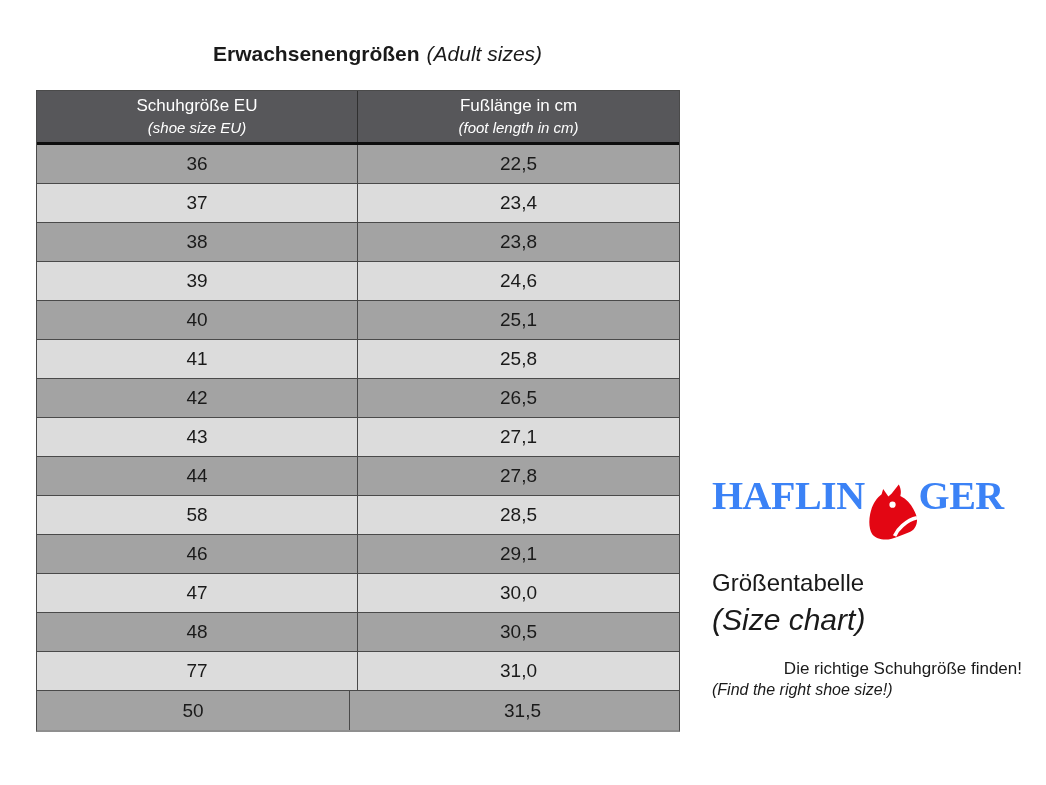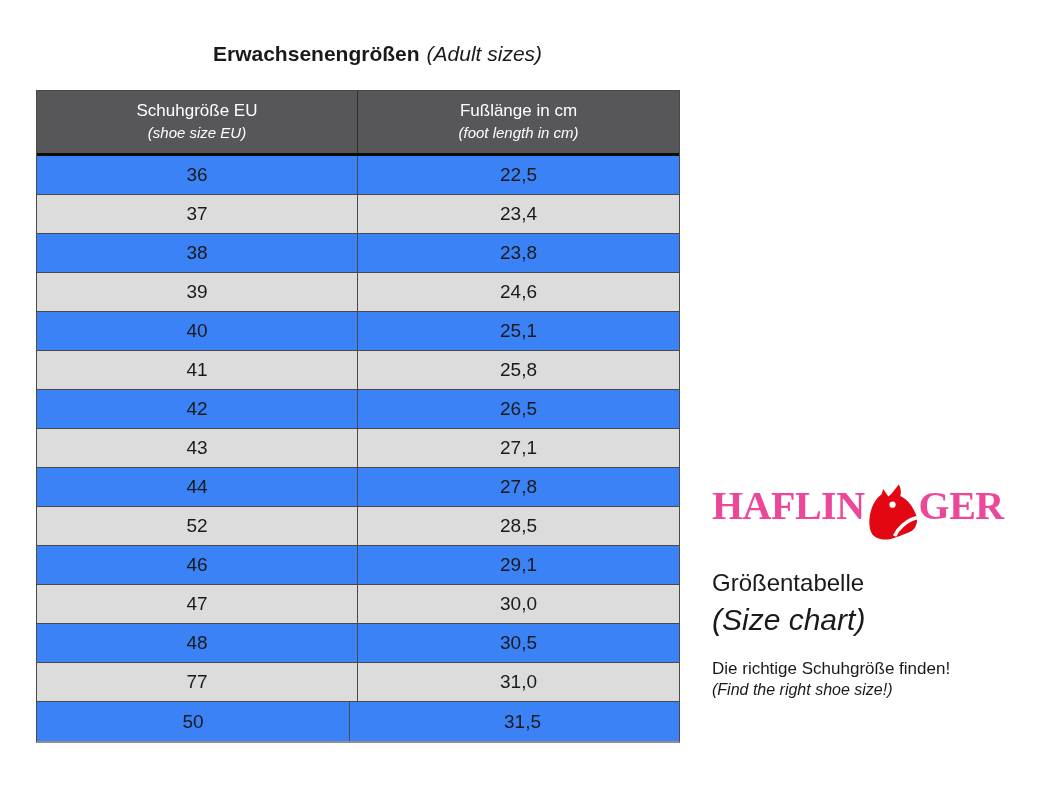--- a/index.html
+++ b/index.html
@@ -33,41 +33,41 @@
   .size-table{
     position:absolute;
     left:36px; top:90px;
     width:644px;
     border:1px solid var(--border);
     border-bottom:2px solid #8f8f8f;
     background:#fff;
   }
   .table-header{
     display:flex;
-    height:65px;
+    height:54px;
     background:var(--header-bg);
     color:#ffffff;
     border-bottom:3px solid #0d0d0d;
     text-align:center;
   }
   .header-cell{
     width:50%;
     display:flex;
     flex-direction:column;
     justify-content:center;
     line-height:22px;
   }
   .header-cell:first-child{border-right:1px solid #2f2f2f;}
   .header-line1{font-size:17px;}
   .header-line2{font-size:15px;font-style:italic;}
 
   .table-row{
     display:flex;
     height:39px;
-    background:#3b82f6;
+    background:#a3a3a3;
     border-bottom:1px solid var(--border);
   }
   .table-row:last-child{border-bottom:none;gap:16px;}
   .table-row.alt{background:var(--row-alt);}
   .body-cell{
     width:50%;
     display:flex;
     align-items:center;
     justify-content:center;
     font-size:19px;
@@ -75,22 +75,22 @@
   .body-cell:first-child{border-right:1px solid var(--border);}
 
   
   .brand-panel{
     position:absolute;
     left:712px; top:476px;
     width:310px;
   }
   .logo{
     display:flex;
-    align-items:center;
-    color:#ec4899;
+    align-items:flex-start;
+    color:#3b82f6;
     font-family:"Liberation Serif", serif;
     font-weight:bold;
     font-size:40px;
     line-height:1;
     letter-spacing:-0.5px;
     white-space:nowrap;
   }
   .logo .horse{
     height:60px;
     width:52px;
@@ -108,20 +108,21 @@
   .brand-heading-sub{
     font-size:30px;
     line-height:37px;
     font-style:italic;
     font-weight:400;
   }
   .brand-tagline{
     margin-top:20px;
     font-size:17px;
     line-height:21px;
+    text-align:right;
   }
   .brand-tagline-sub{
     font-size:16px;
     line-height:21px;
     font-style:italic;
   }
 </style>
 </head>
 <body>
 
@@ -172,21 +173,21 @@
     </div>
       <div class="table-row alt">
       <div class="body-cell">43</div>
       <div class="body-cell">27,1</div>
     </div>
       <div class="table-row">
       <div class="body-cell">44</div>
       <div class="body-cell">27,8</div>
     </div>
       <div class="table-row alt">
-      <div class="body-cell">52</div>
+      <div class="body-cell">58</div>
       <div class="body-cell">28,5</div>
     </div>
       <div class="table-row">
       <div class="body-cell">46</div>
       <div class="body-cell">29,1</div>
     </div>
       <div class="table-row alt">
       <div class="body-cell">47</div>
       <div class="body-cell">30,0</div>
     </div>

